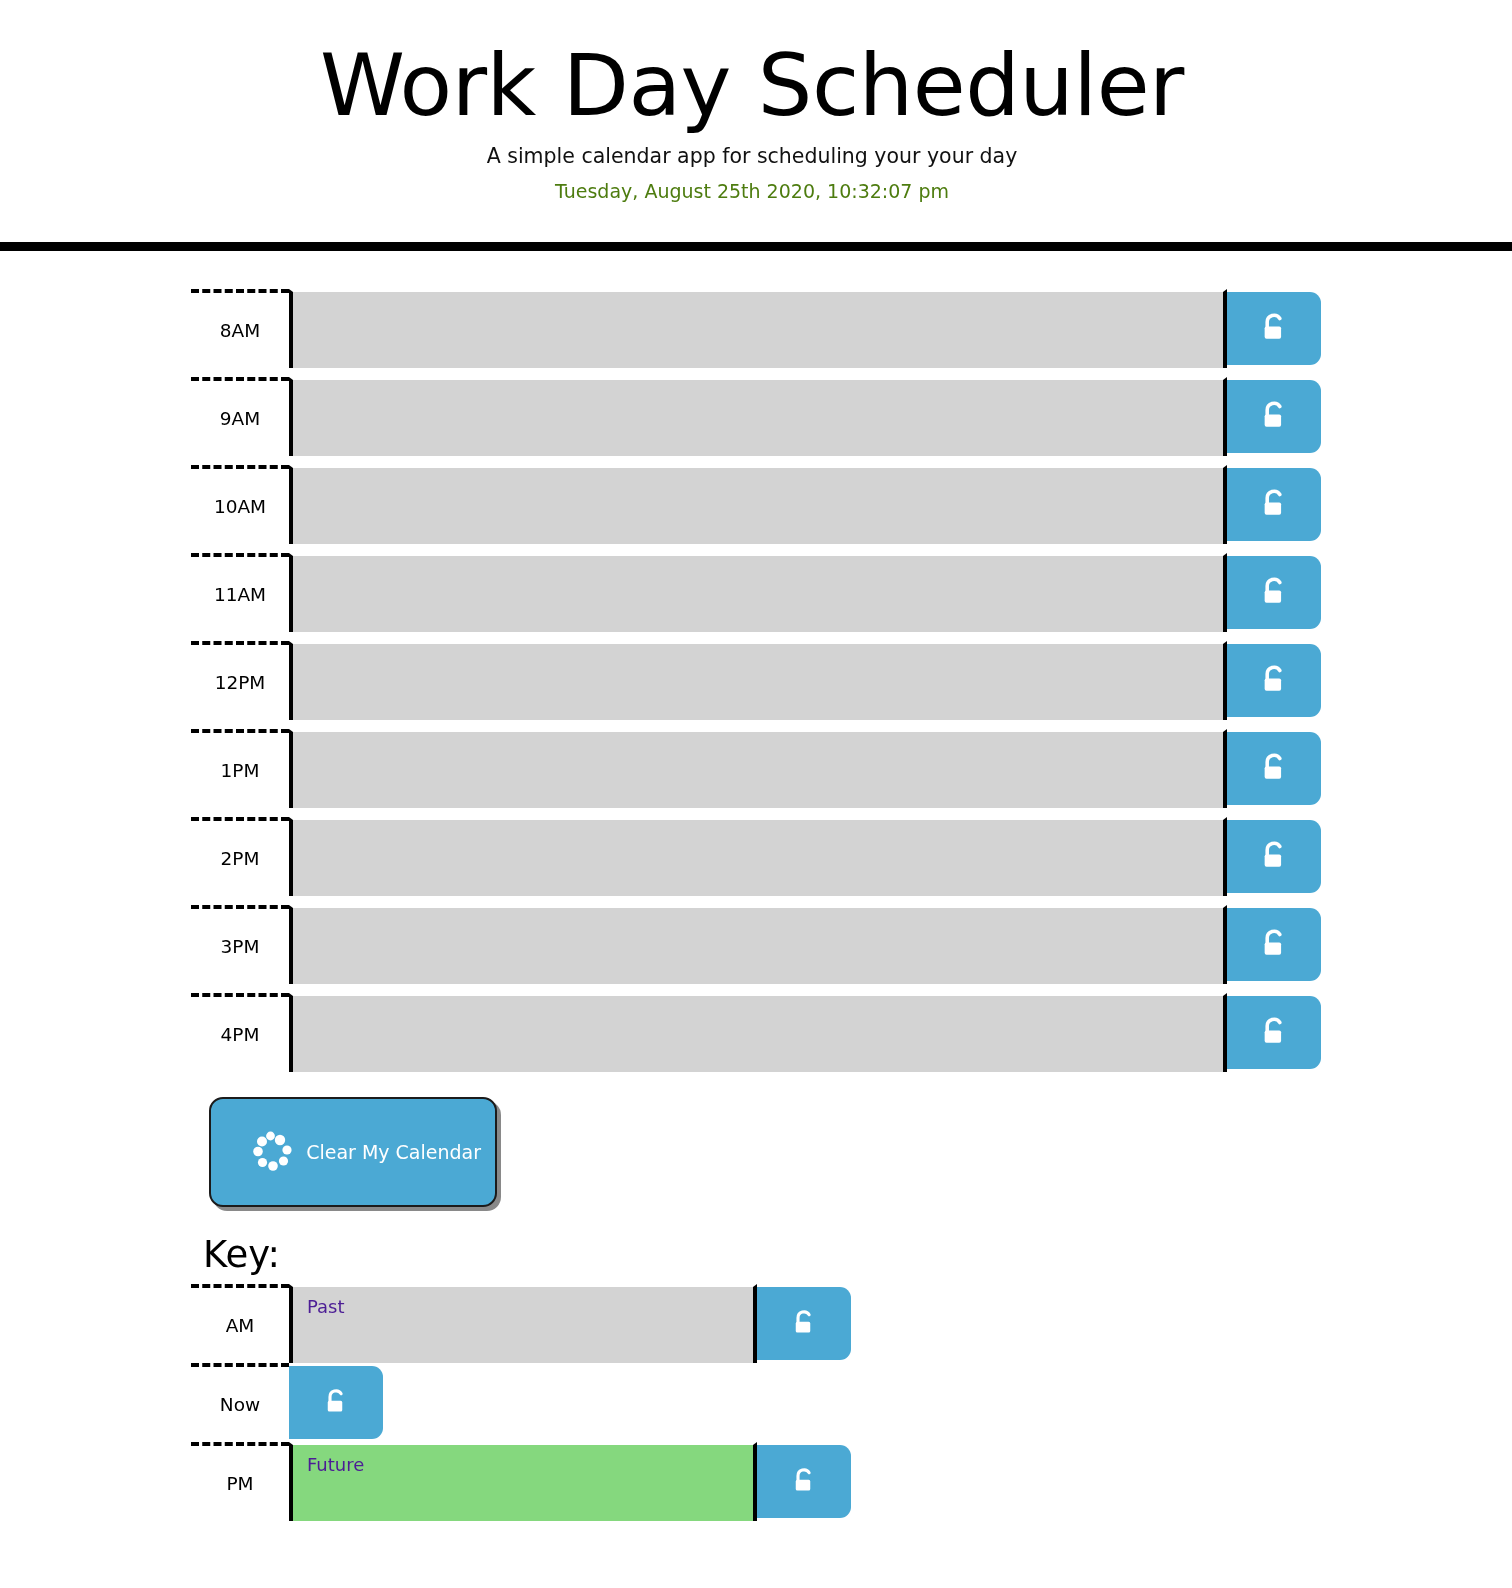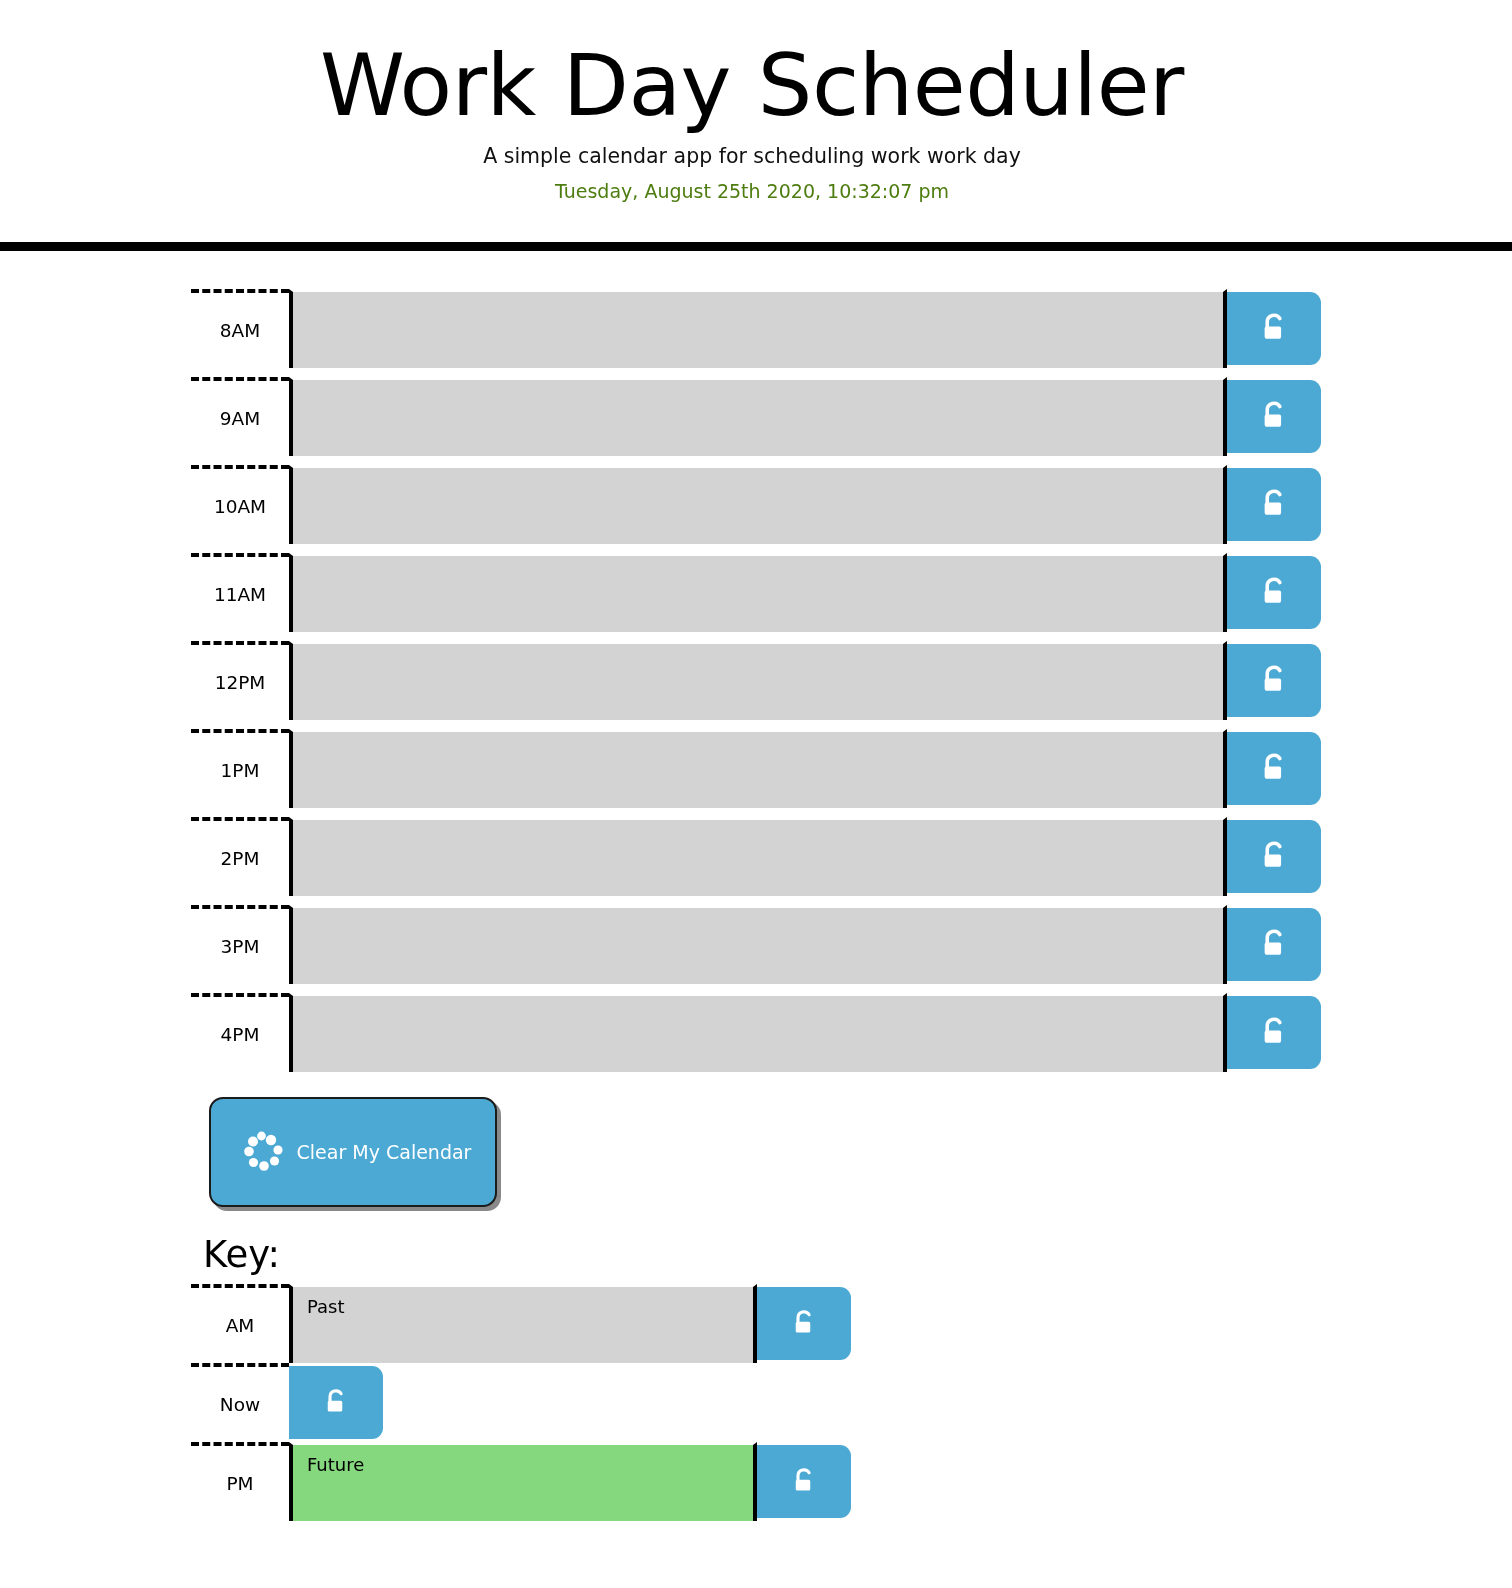--- a/index.html
+++ b/index.html
@@ -82,21 +82,21 @@
 
   .block-text {
     flex: 1 1 auto;
     background: #d3d3d3;
     border-left: 4px solid #000000;
     border-right: 4px solid #000000;
     border-top: 3px solid #ffffff;
     border-bottom: 0;
     font-family: "DejaVu Sans", "Liberation Sans", sans-serif;
     font-size: 17px;
-    color: #000000;
+    color: #4c1d95;
     padding: 9px 14px;
     resize: none;
     outline: none;
     overflow: hidden;
     display: block;
     line-height: 1.3;
   }
   .block-text.past    { background: #d3d3d3; }
   .block-text.present { background: #ea6e62; }
   .block-text.future  { background: #85d87e; }
@@ -128,21 +128,21 @@
     background: #4ba9d4;
     color: #ffffff;
     border: 2px solid #1b1b1b;
     border-radius: 14px;
     box-shadow: 4px 4px 0 rgba(40,40,40,0.55);
     font-family: "DejaVu Sans", "Liberation Sans", sans-serif;
     font-size: 19px;
     cursor: pointer;
     display: flex;
     align-items: center;
-    justify-content: center;
+    justify-content: flex-end;
     gap: 10px;
     padding: 0 14px;
   }
   .clear-btn .spinner-icon { display: block; flex: 0 0 auto; }
   .clear-label { white-space: nowrap; }
 
   
   .key-heading {
     font-size: 37px;
     font-weight: 400;
@@ -164,21 +164,21 @@
   }
   .key-block .save-btn { flex: 0 0 94px; width: 94px; }
 
   .bottom-space { height: 100px; }
 </style>
 </head>
 <body>
 
 <header class="jumbotron">
   <h1 class="app-title">Work Day Scheduler</h1>
-  <p class="app-tagline">A simple calendar app for scheduling work work day</p>
+  <p class="app-tagline">A simple calendar app for scheduling your your day</p>
   <p class="app-datetime">Tuesday, August 25th 2020, 10:32:07 pm</p>
 </header>
 <div class="header-rule"></div>
 
 <main class="container">
 
   <section id="schedule-list">
       <div class="time-block">
         <div class="hour-label">8AM</div>
         <textarea class="block-text past" rows="2" style=""></textarea>

